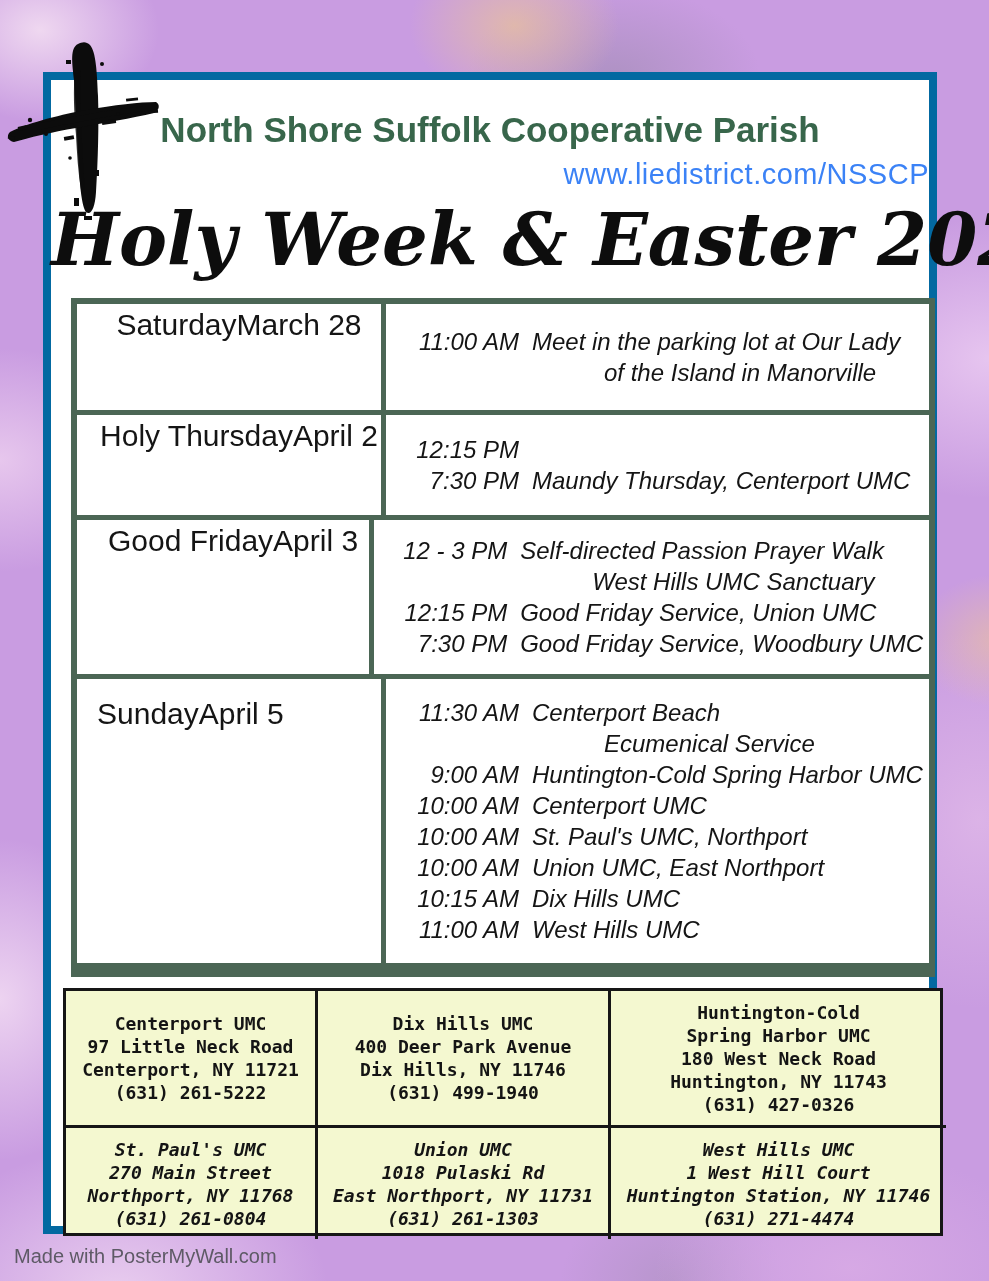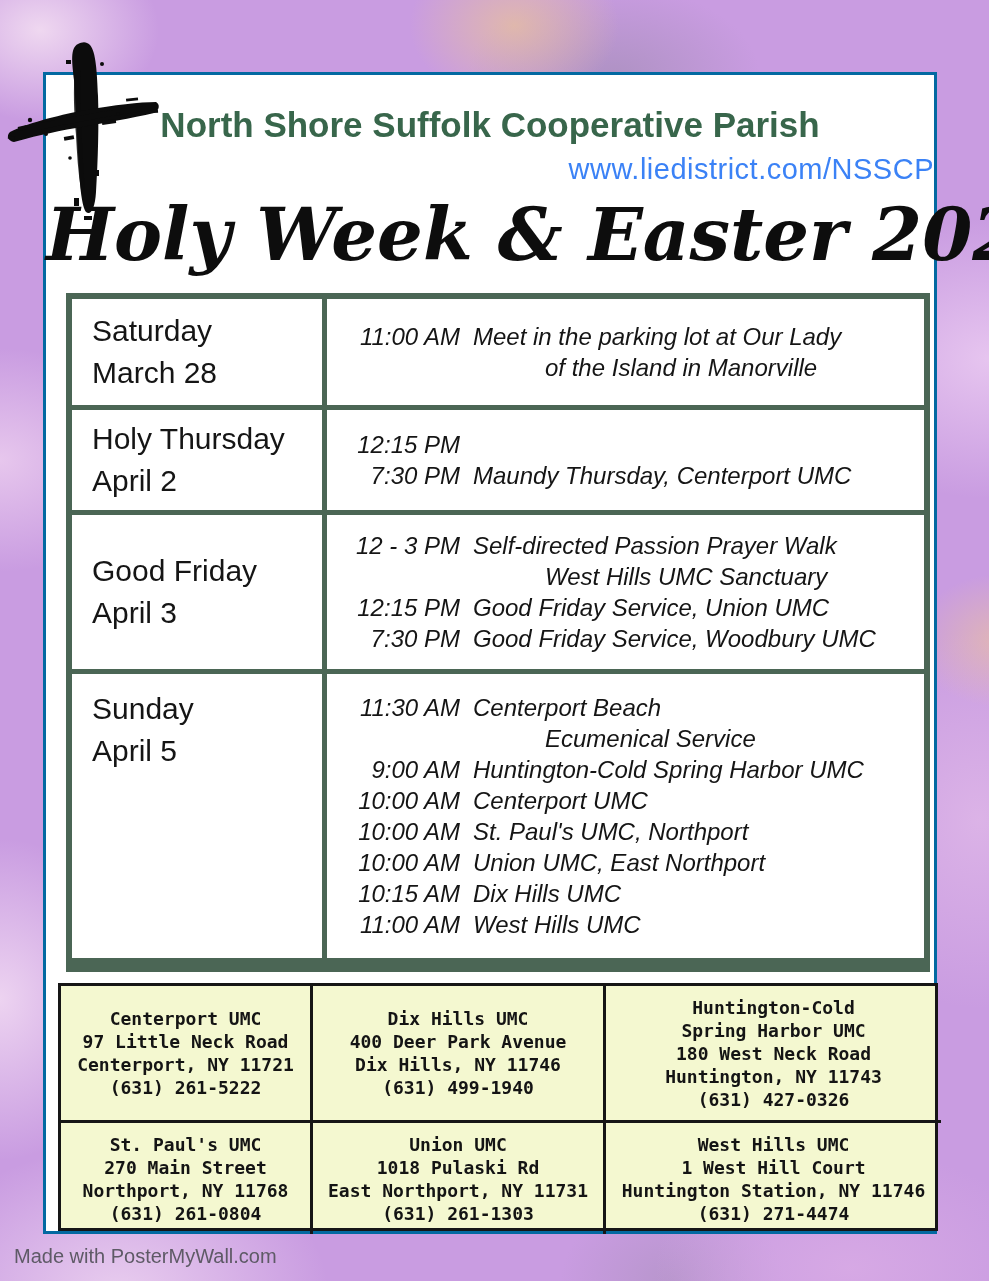--- a/index.html
+++ b/index.html
@@ -15,21 +15,21 @@
       radial-gradient(120px 95px  at 101% 50%,   rgba(236,194,160,.65), rgba(236,194,160,0) 70%),
       radial-gradient(230px 270px at 99% 64%,    rgba(223,183,232,.85), rgba(223,183,232,0) 70%),
       radial-gradient(210px 160px at 0px 460px,  rgba(236,206,239,.85), rgba(236,206,239,0) 70%),
       radial-gradient(190px 230px at 0% 78%,     rgba(240,216,242,.92), rgba(240,216,242,0) 70%),
       radial-gradient(300px 210px at 12% 101%,   rgba(236,210,240,.9),  rgba(236,210,240,0) 70%),
       radial-gradient(280px 170px at 86% 99%,    rgba(216,170,229,.9),  rgba(216,170,229,0) 70%),
       radial-gradient(160px 120px at 68% 100%,   rgba(163,142,180,.45), rgba(163,142,180,0) 70%);
   }
   .card{
     position:absolute;left:43px;top:72px;width:894px;height:1162px;
-    background:#ffffff;border:3px solid #0369a1;box-sizing:border-box;
+    background:#ffffff;border:8px solid #0369a1;box-sizing:border-box;
   }
   .cross{position:absolute;left:6px;top:40px;width:165px;height:190px;z-index:5;pointer-events:none;}
 
   .parish-title{
     margin:30px 30px 0 30px;text-align:center;
     color:#38664b;font-size:35px;font-weight:bold;letter-spacing:0px;
   }
   .site-url{
     margin-top:8px;text-align:right;color:#3b82f6;font-size:29px;letter-spacing:0.5px;
   }
@@ -40,22 +40,22 @@
   }
 
   .schedule{
     position:absolute;left:20px;top:218px;width:864px;box-sizing:border-box;
     background:#4b6655;
     padding:6px 6px 14px 6px;
     display:flex;flex-direction:column;row-gap:5px;
   }
   .srow{display:flex;column-gap:5px;}
   .day-cell{
-    width:250px;background:#ffffff;box-sizing:border-box;
-    display:flex;flex-direction:column;justify-content:center;
+    width:304px;background:#ffffff;box-sizing:border-box;
+    display:flex;flex-direction:row;justify-content:center;
     padding-left:20px;
     font-size:30px;line-height:42px;color:#151515;
   }
   .srow:last-child .day-cell{justify-content:flex-start;padding-top:14px;}
   .events-cell{
     flex:1;background:#ffffff;box-sizing:border-box;
     display:flex;flex-direction:column;justify-content:center;
     padding:8px 6px;
     font-size:24px;line-height:31px;color:#151515;
   }
@@ -71,21 +71,21 @@
   }
   .ccell{
     box-sizing:border-box;border-right:3px solid #161616;border-bottom:3px solid #161616;
     display:flex;flex-direction:column;justify-content:center;align-items:center;
     text-align:center;
     font-family:"DejaVu Sans Mono","Liberation Mono",monospace;
     font-weight:bold;font-size:18px;line-height:23px;color:#141414;
     padding:2px 2px;
   }
   .ccell:nth-child(3n){border-right:none;}
-  .ccell:nth-child(n+4){border-bottom:none;}
+  .ccell:nth-child(n+4){border-bottom:none;font-style:italic;}
   .cline{white-space:nowrap;}
 
   .watermark{
     position:absolute;left:14px;top:1245px;color:#5e5a66;font-size:20px;z-index:6;
   }
 </style>
 </head>
 <body>
 
 <div class="card">

